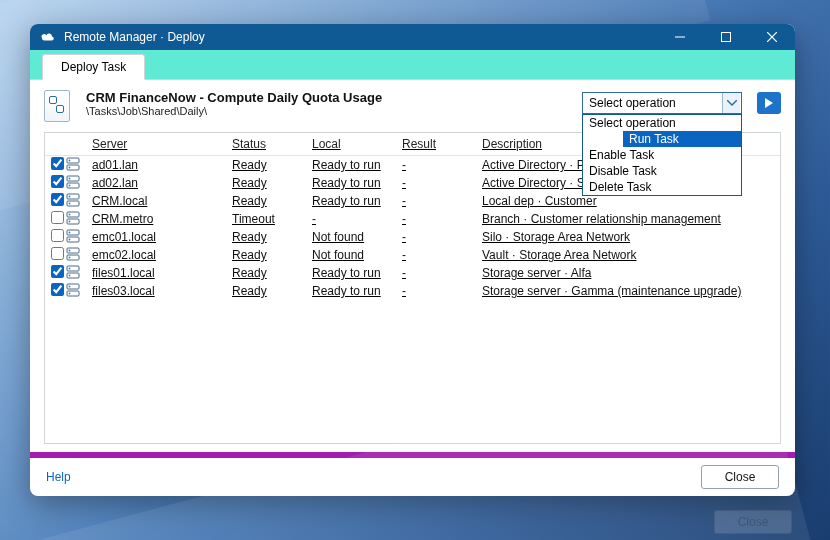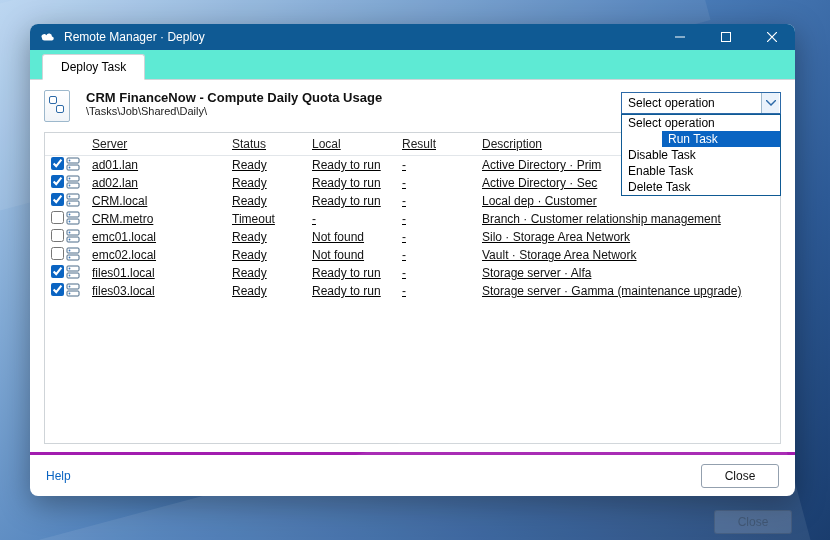--- a/index.html
+++ b/index.html
@@ -100,22 +100,21 @@
     background:#fff;
   }
   .task-title { font-size:13px; font-weight:bold; color:#111; }
   .task-path  { font-size:11px; color:#222; }
 
   .op-area {
     position:absolute;
     top: 12px; right: 14px;
     display:flex;
     align-items:flex-start;
-    gap:0;
-    flex-direction:column;
+    gap:15px;
   }
   .op-wrap { position:relative; }
   .op-select {
     width: 160px; height:22px;
     border:1px solid #2d6aa8;
     background:#fff;
     font-size:12px;
     display:flex; align-items:center;
     padding: 0 6px;
     justify-content:space-between;
@@ -178,21 +177,21 @@
   }
   td.chk { width:18px; padding-left:6px; padding-right:2px; }
   td.icon { width:18px; padding:0; }
   .srv-icon {
     width:14px; height:14px;
     display:inline-block;
   }
 
   .footer {
     height:44px;
-    border-top:3px solid #a21caf;
+    border-top:6px solid #a21caf;
     display:flex;
     align-items:center;
     justify-content:space-between;
     padding: 4px 16px;
   }
   .help-link {
     color:#0a64c2;
     font-size:12px;
   }
   .close-btn {
@@ -270,22 +269,22 @@
           <span>Select operation</span>
           <span class="op-chevron-box">
             <svg width="10" height="6">
                 <path d="M0 0 L5 5 L10 0" fill="none" stroke="#2d6aa8" stroke-width="1.4"></path>
               </svg>
           </span>
         </div>
         <div class="op-dropdown" id="op-dropdown">
             <div class="op-item">Select operation</div>
             <div class="op-item highlight">Run Task</div>
+            <div class="op-item">Enable Task</div>
             <div class="op-item">Disable Task</div>
-            <div class="op-item">Enable Task</div>
             <div class="op-item">Delete Task</div>
           </div>
       </div>
       <div class="run-btn">
         <svg width="10" height="10">
             <path d="M1 0 L9 5 L1 10 Z" fill="#ffffff"></path>
           </svg>
       </div>
     </div>
 

